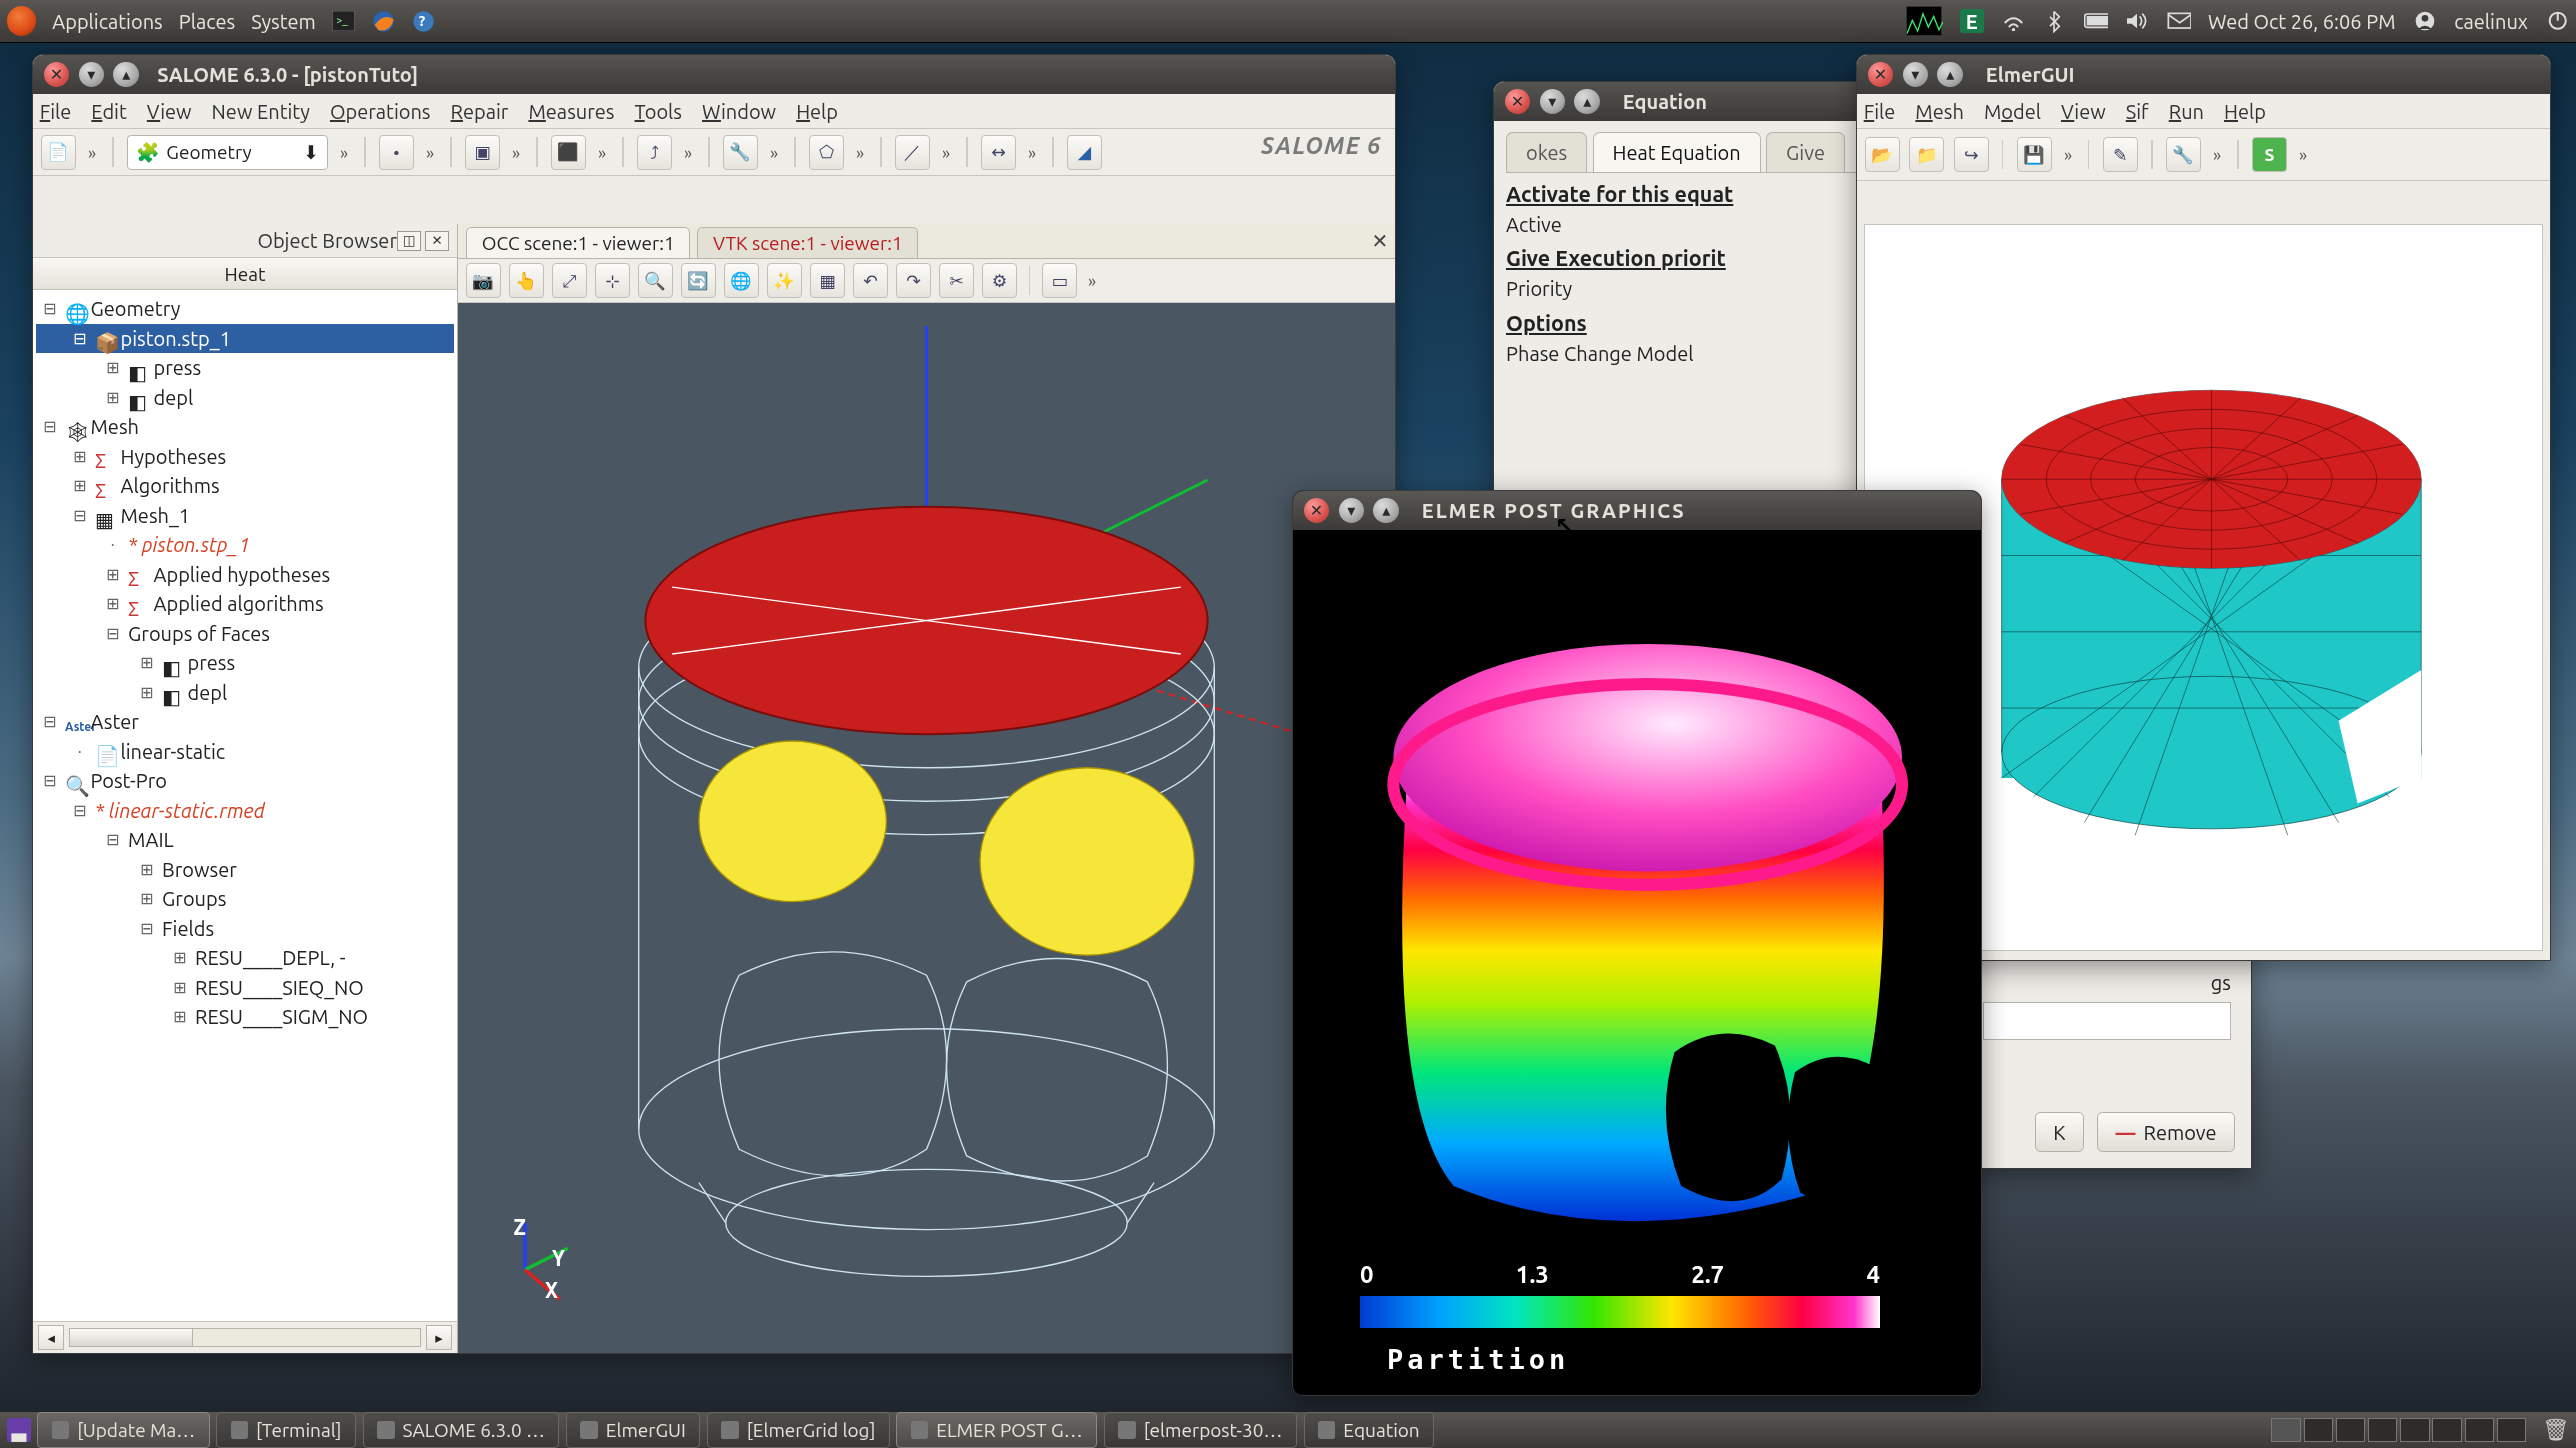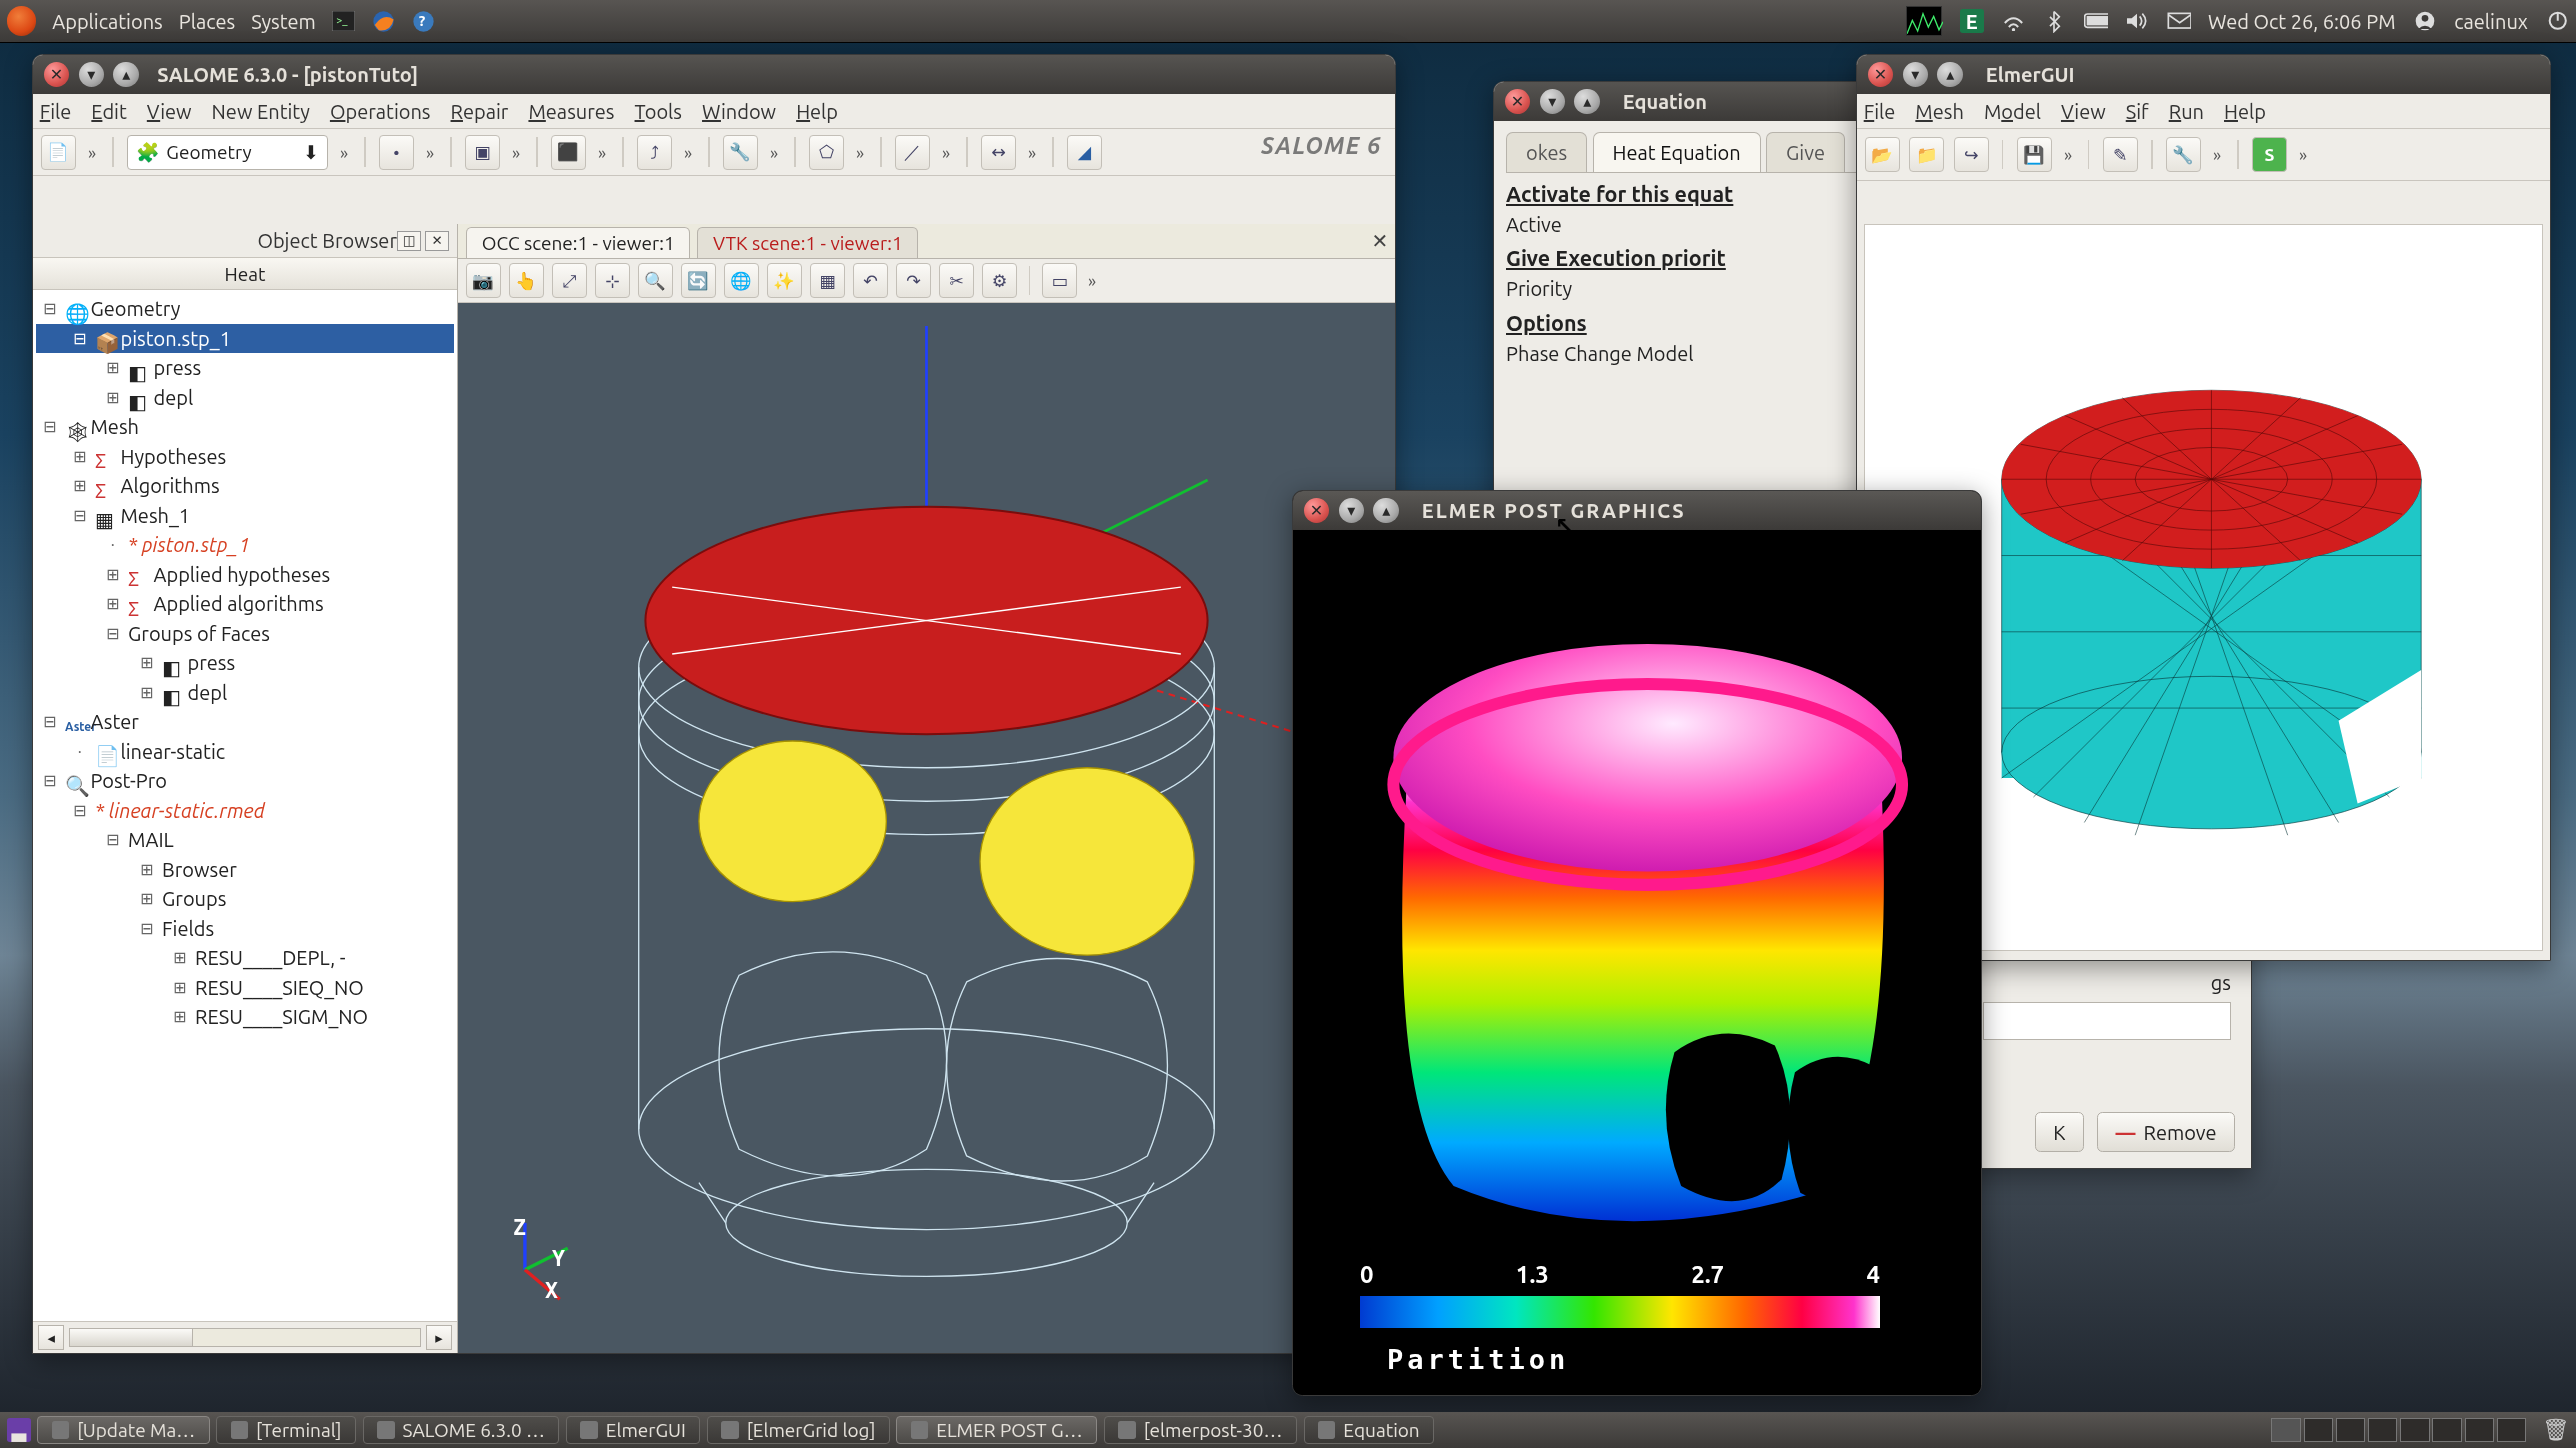--- a/index.html
+++ b/index.html
@@ -70,21 +70,21 @@
 #elmergui .viewport { position:absolute; left:6.7px; right:6.7px; top:130px; bottom:9.4px; background:#fff; border:0.7px solid #c8c4bc; }
 
 #elmerpost { left:1292px; top:490px; width:690px; height:906px; border-radius:10.7px; background:#000; }
 #elmerpost .titlebar { background:linear-gradient(#5a5855,#3c3a38);}
 #elmerpost .scene2 { position:absolute; left:0; right:0; top:39px; bottom:0; background:#000; }
 .colorbar { position:absolute; left:67px; right:101px; bottom:67px; height:32px; background:linear-gradient(to right, #003bd1 0%, #00a0ff 15%, #00e6c0 30%, #33e600 45%, #ffe600 60%, #ff6600 74%, #ff0044 85%, #ff33cc 95%, #fff 100%);}
 .cbar-nums { position:absolute; left:67px; right:101px; bottom:107px; display:flex; justify-content:space-between; color:#fff; font-family:monospace; font-size:24px; font-weight:bold;}
 .cbar-title { position:absolute; left:94px; bottom:20px; color:#fff; font-family:monospace; font-size:27px; font-weight:bold; letter-spacing:4px;}
 
 .bottombar { position:absolute; left:0; right:0; bottom:0; height:36px; background:linear-gradient(#585552,#3c3a38); display:flex; align-items:center; padding:0 6.7px; gap:6.7px; color:#e5e1da; font-size:19px;}
-.task { height:28px; padding:0 13.4px; border:0.7px solid #6a6865; border-radius:4px; background:linear-gradient(#4f4d4a,#3a3836); display:flex; align-items:center; gap:8px; max-width:268px; overflow:hidden; white-space:nowrap;}
+.task { height:36px; padding:0 13.4px; border:0.7px solid #6a6865; border-radius:4px; background:linear-gradient(#4f4d4a,#3a3836); display:flex; align-items:center; gap:8px; max-width:268px; overflow:hidden; white-space:nowrap;}
 .task.active { background:linear-gradient(#6b6865,#4c4a47); border-color:#8a8784;}
 .task .tico { width:17.4px; height:17.4px; background:#777; border-radius:2.7px;}
 .ws-switch { margin-left:auto; display:flex; gap:2.7px;}
 .ws-cell { width:29.5px; height:24px; border:0.7px solid #777; background:#2e2c2a;}
 .ws-cell.cur { background:#555;}
 .trash { width:27px; height:27px; margin-left:9.4px; color:#ccc; font-size:21.5px;}
 
 .cursor-arrow { position:absolute; left:262px; top:21.5px; color:#000; font-size:23px;}
 </style>
 </head>

